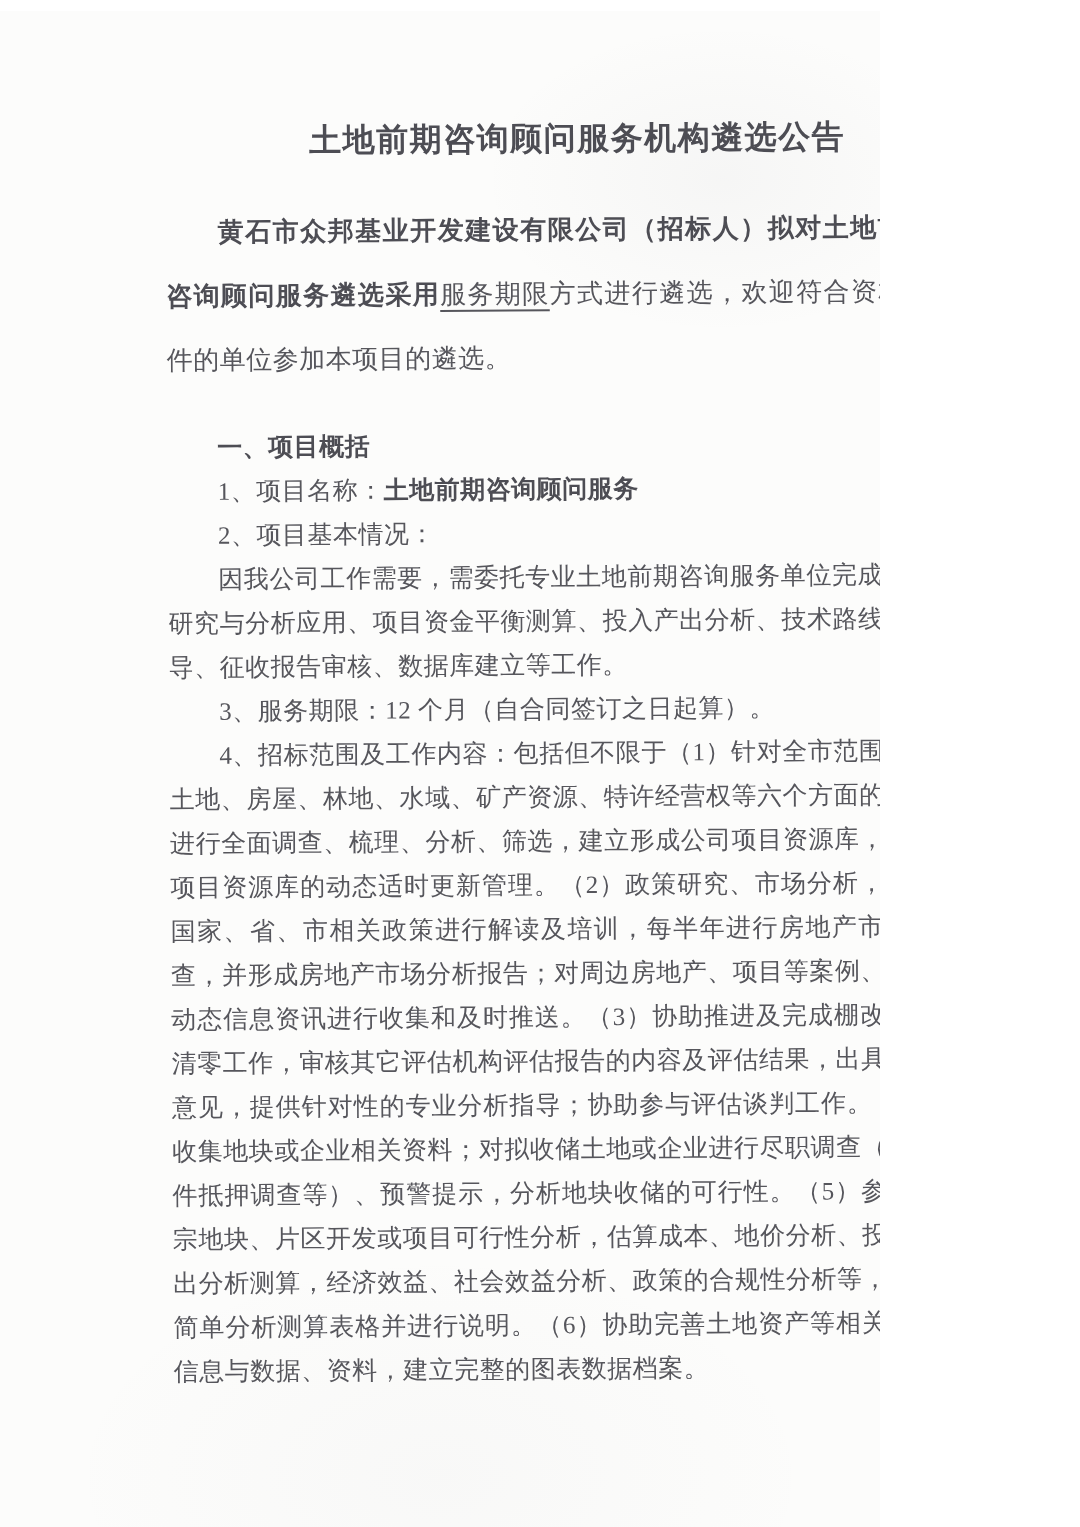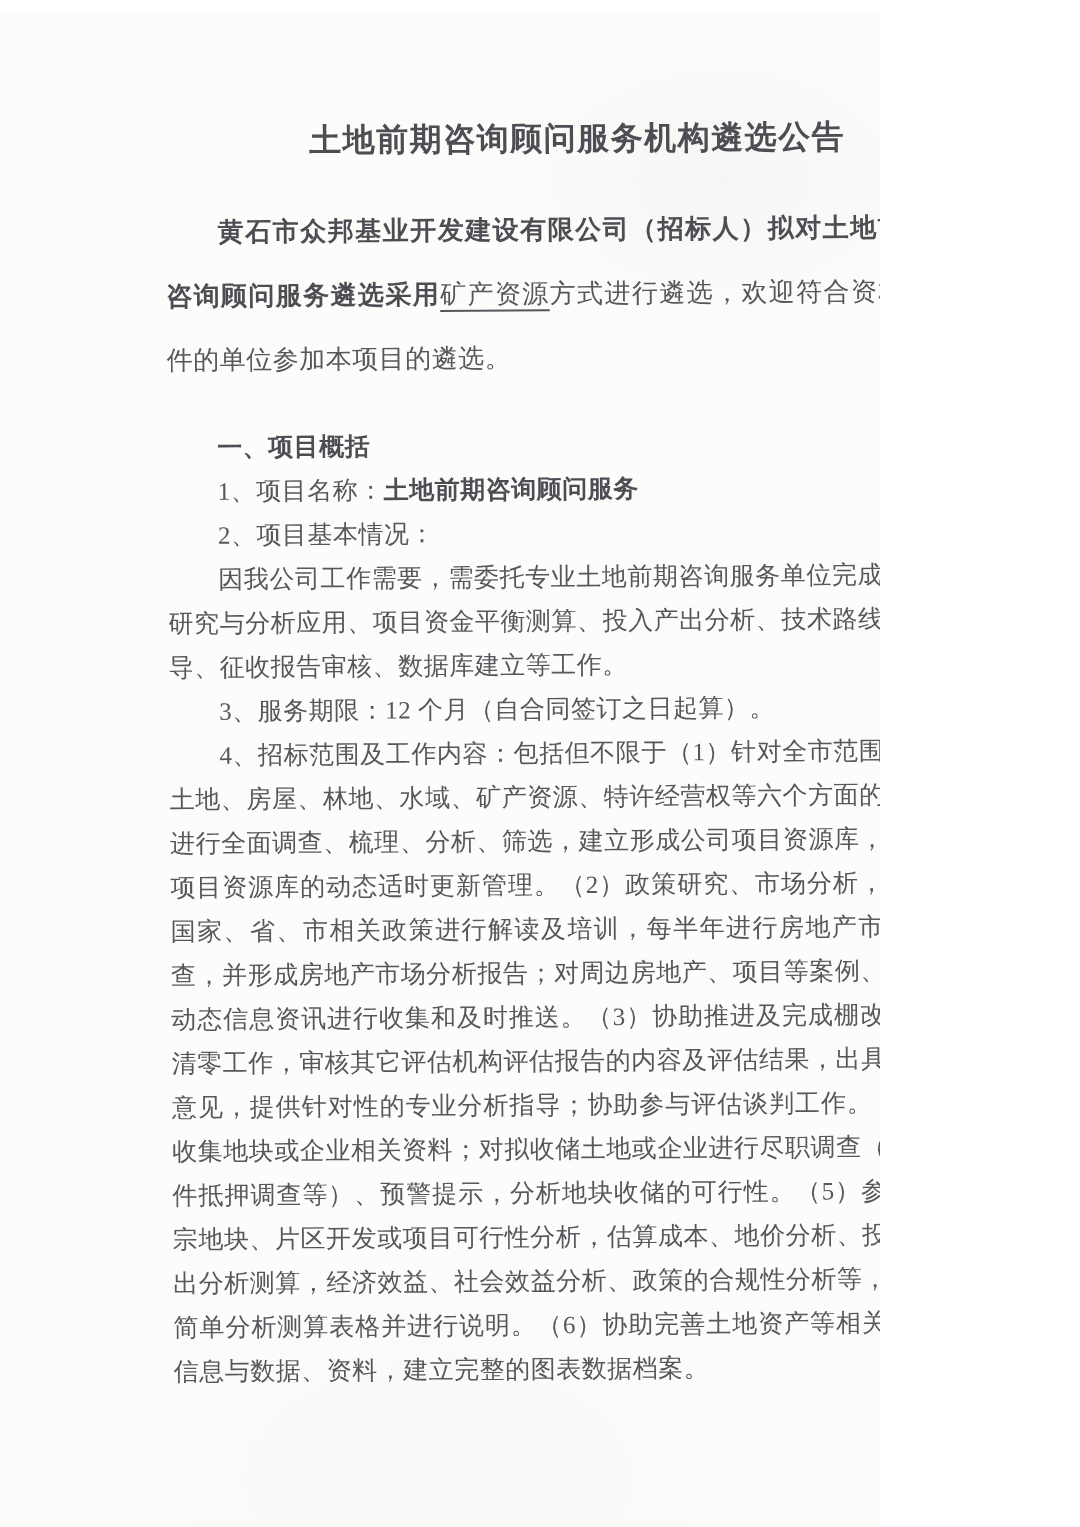--- a/index.html
+++ b/index.html
@@ -81,21 +81,21 @@
   }
 </style>
 </head>
 <body>
 
 <div class="page">
   <div class="content">
 
     <h1 class="doc-title">土地前期咨询顾问服务机构遴选公告</h1>
 
-    <p class="intro"><span class="b">黄石市众邦基业开发建设有限公司（招标人）拟对土地前期咨询顾问服务遴选采用</span><span class="u">矿产资源</span><span>方式进行遴选，欢迎符合资格条件的单位参加本项目的遴选。</span></p>
+    <p class="intro"><span class="b">黄石市众邦基业开发建设有限公司（招标人）拟对土地前期咨询顾问服务遴选采用</span><span class="u">服务期限</span><span>方式进行遴选，欢迎符合资格条件的单位参加本项目的遴选。</span></p>
 
     <div class="section">
 
       <p class="heading">一、项目概括</p>
 
       <p><span>1、项目名称：</span><span class="b">土地前期咨询顾问服务</span></p>
 
       <p>2、项目基本情况：</p>
 
       <p>因我公司工作需要，需委托专业土地前期咨询服务单位完成政策研究与分析应用、项目资金平衡测算、投入产出分析、技术路线的指导、征收报告审核、数据库建立等工作。</p>

